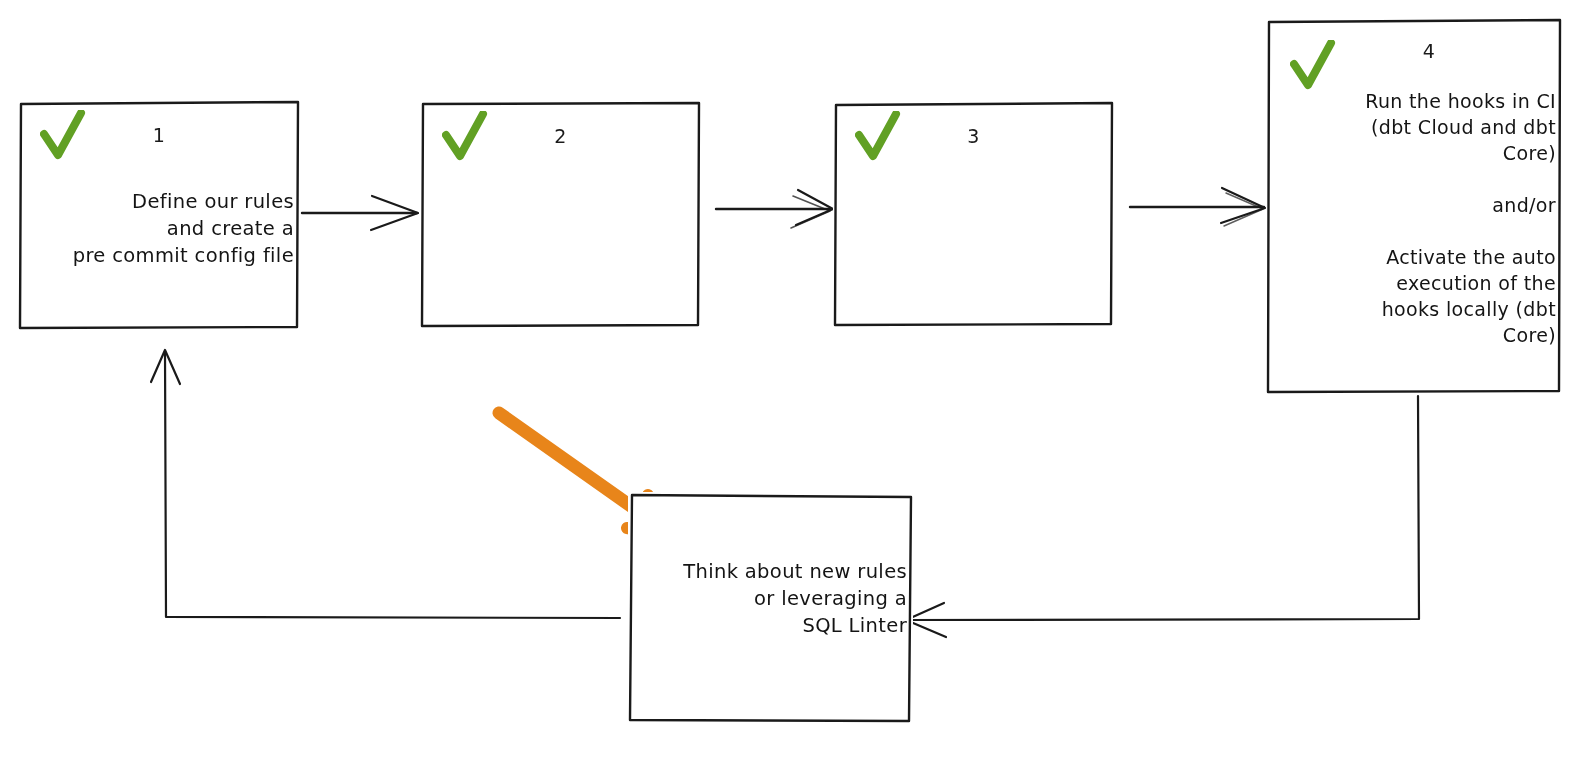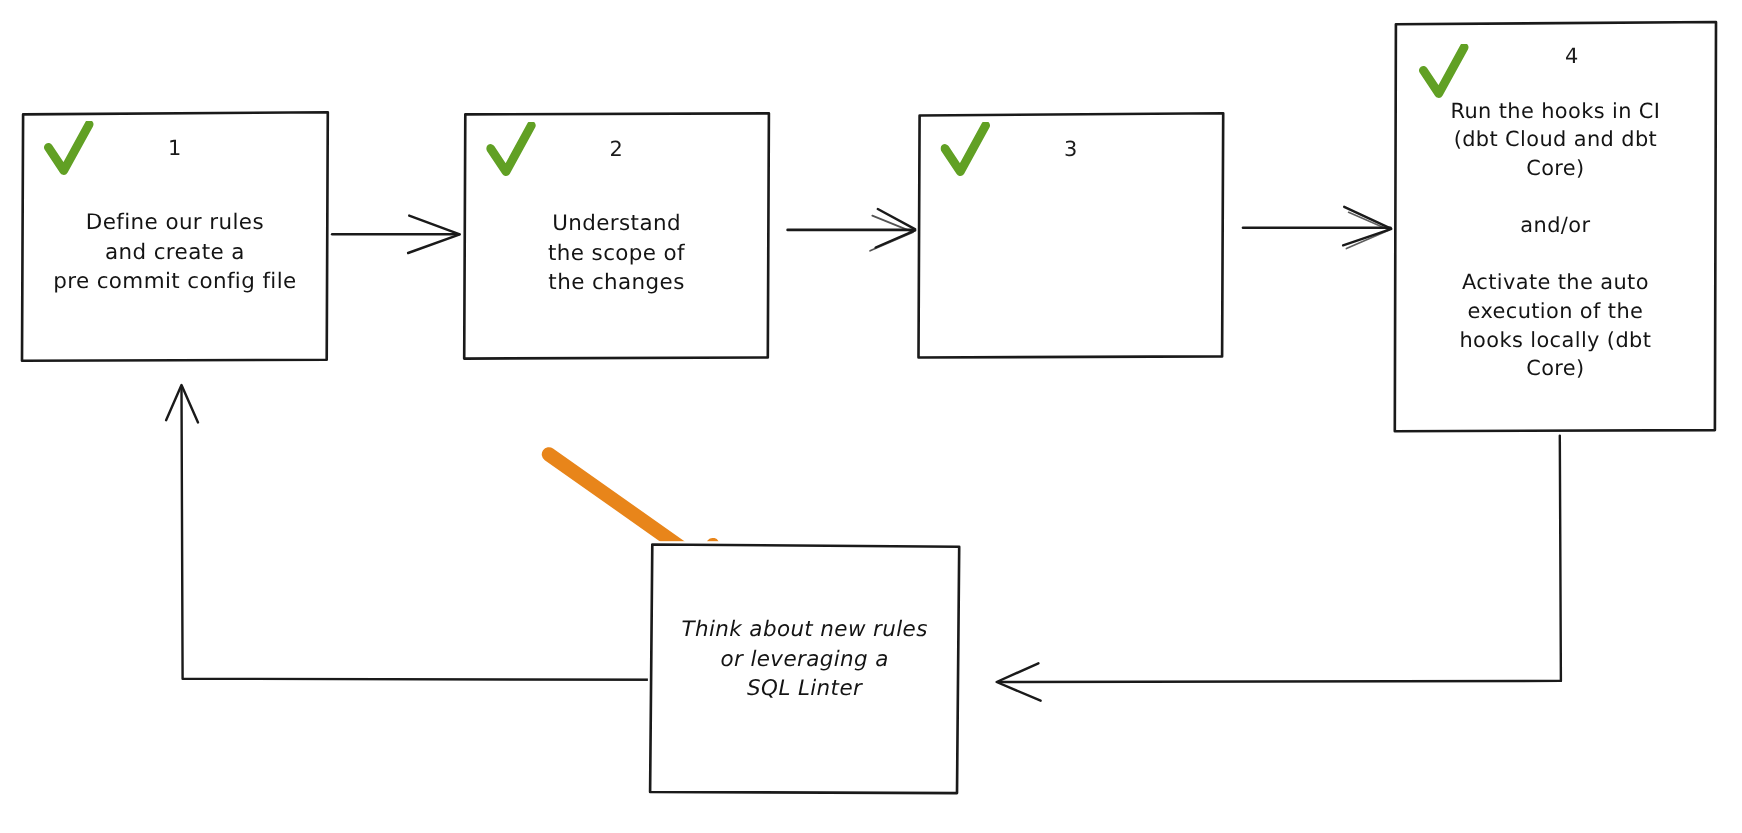--- a/index.html
+++ b/index.html
@@ -59,35 +59,35 @@
     text-align: center;
     font-family: "DejaVu Sans", sans-serif;
     font-size: 19px;
     color: #1b1b1b;
     letter-spacing: 0.5px;
   }
   .node-body {
     position: absolute;
     left: 6px;
     right: 6px;
-    text-align: center;
+    text-align: right;
     font-family: "DejaVu Sans", sans-serif;
     font-size: 19.5px;
     line-height: 27px;
     color: #141414;
     white-space: pre-line;
     letter-spacing: 0.35px;
   }
 
   
   #node-1 { left: 18px;   top: 100px; width: 282px; height: 230px; }
   #node-2 { left: 420px;  top: 101px; width: 281px; height: 227px; }
   #node-3 { left: 833px;  top: 101px; width: 281px; height: 226px; }
   #node-4 { left: 1266px; top: 18px;  width: 296px; height: 376px; }
-  #node-5 { left: 589px;  top: 492px; width: 285px; height: 232px; font-style: italic; }
+  #node-5 { left: 628px;  top: 492px; width: 285px; height: 232px; }
 
   #node-1 .node-body { top: 88px; }
   #node-2 .node-body { top: 88px; }
   #node-3 .node-body { top: 88px; }
   #node-4 .node-body { top: 70px; font-size: 19px; line-height: 26px; }
   #node-4 .check { left: 24px; top: 22px; }
   #node-4 .step-num { top: 22px; left: 30px; }
   #node-5 .node-body { top: 66px; }
 </style>
 </head>
@@ -151,23 +151,20 @@
 
   <div class="node" id="node-2">
     <svg class="node-frame" viewBox="0 0 281 227" preserveAspectRatio="none">
       <path d="M3,3 L279,2 L278,224 L2,225 Z" fill="#ffffff" stroke="#1a1a1a" stroke-width="2.4" stroke-linejoin="round"></path>
     </svg>
     <div class="node-inner">
       <svg class="check" viewBox="0 0 46 52">
         <path d="M4,24 L18,45 L41,3" fill="none" stroke="#61A024" stroke-width="8" stroke-linecap="round" stroke-linejoin="round"></path>
       </svg>
       <div class="step-num">2</div>
-      <div class="node-body">Understand
-the scope of
-the changes</div>
     </div>
   </div>
 
   <div class="node" id="node-3">
     <svg class="node-frame" viewBox="0 0 281 226" preserveAspectRatio="none">
       <path d="M3,4 L279,2 L278,223 L2,224 Z" fill="#ffffff" stroke="#1a1a1a" stroke-width="2.4" stroke-linejoin="round"></path>
     </svg>
     <div class="node-inner">
       <svg class="check" viewBox="0 0 46 52">
         <path d="M4,24 L18,45 L41,3" fill="none" stroke="#61A024" stroke-width="8" stroke-linecap="round" stroke-linejoin="round"></path>

